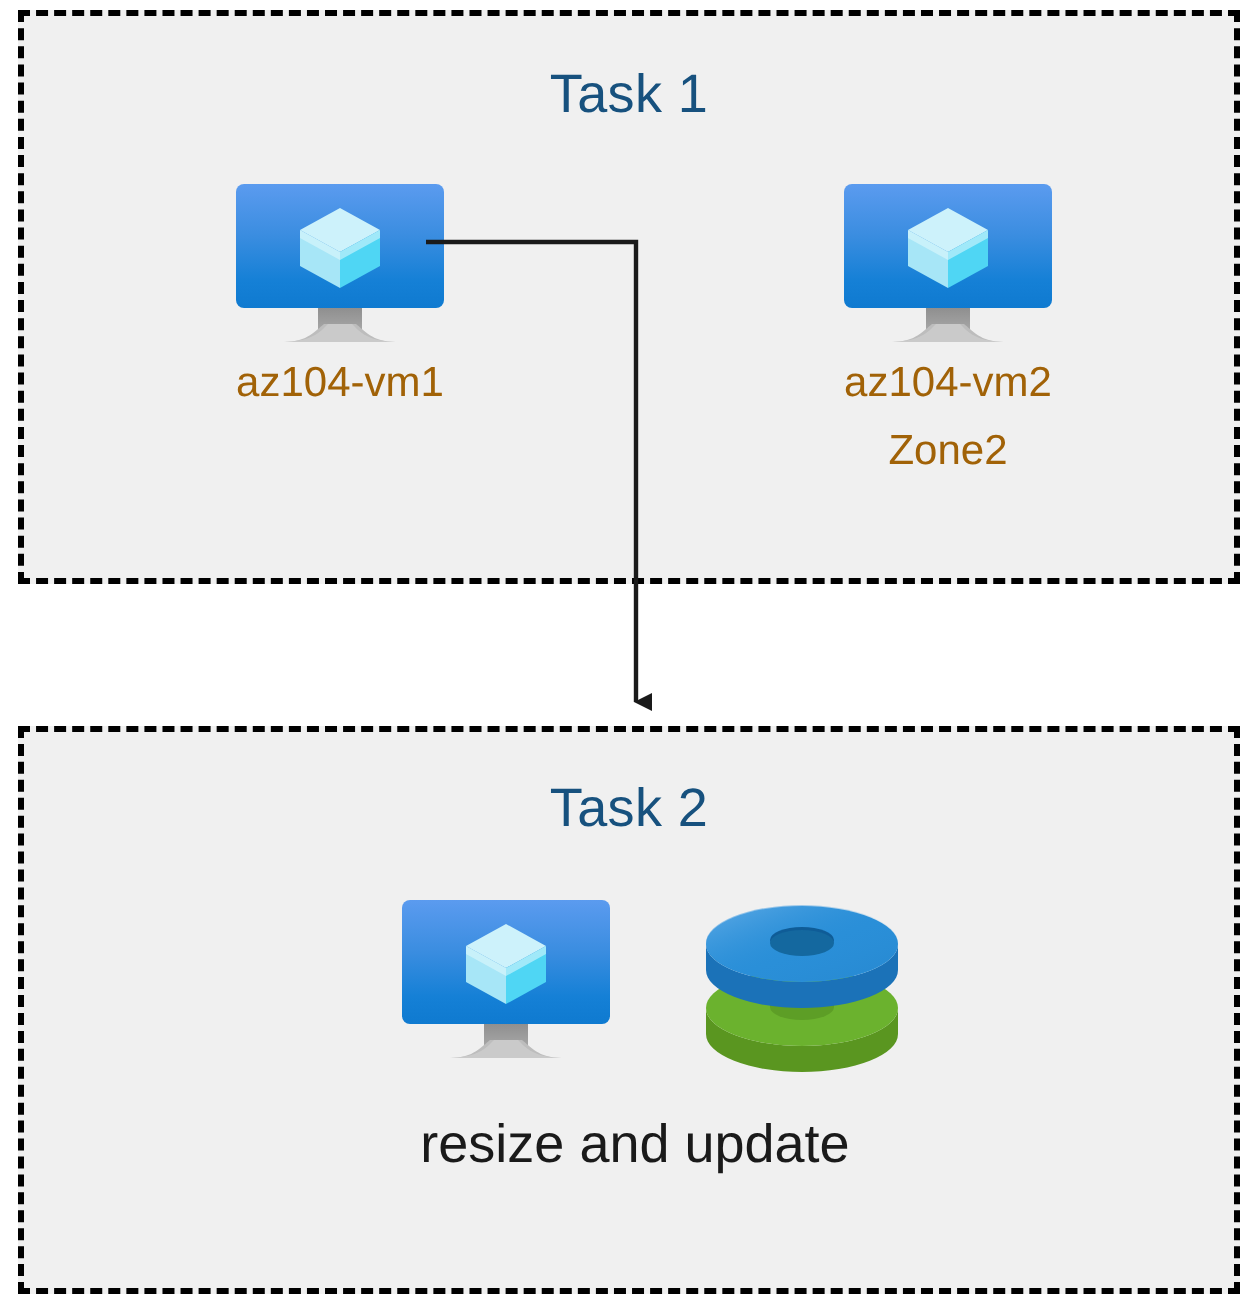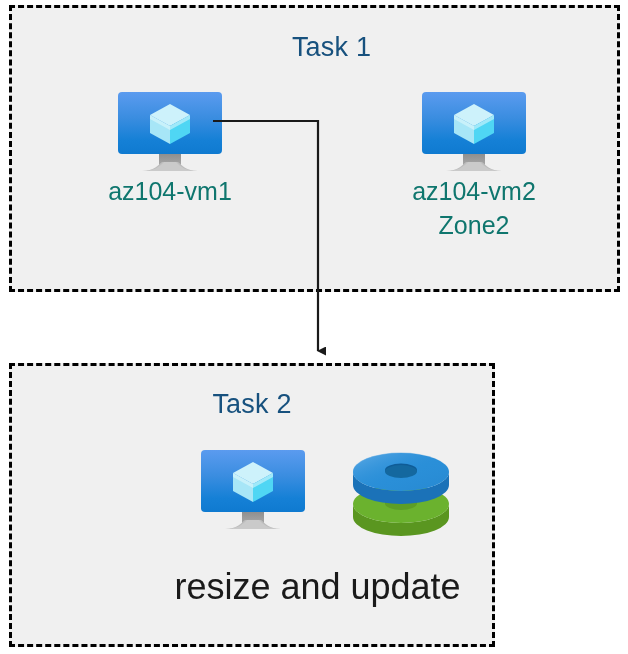--- a/index.html
+++ b/index.html
@@ -19,22 +19,22 @@
     overflow: hidden;
   }
 
   
   .task-box {
     position: absolute;
     background: #f0f0f0;
     border: 3px dashed #000000;
     box-sizing: border-box;
   }
-  #task1-box { left: 9px;  top: 5px;   width: 611px; height: 287px; padding-left: 17px; }
-  #task2-box { left: 9px;  top: 363px; width: 486px; height: 284px; }
+  #task1-box { left: 9px;  top: 5px;   width: 611px; height: 287px; }
+  #task2-box { left: 9px;  top: 363px; width: 611px; height: 284px; }
 
   .task-title {
     position: absolute;
     width: 100%;
     text-align: center;
     color: #17517e;
     font-size: 27px;
     line-height: 32px;
     letter-spacing: .2px;
     white-space: nowrap;
@@ -42,22 +42,22 @@
   #task1-title { top: 23px; }
   #task2-title { top: 22px; }
 
   
   .node {
     position: absolute;
     text-align: center;
   }
   .node-label {
     margin-top: 6px;
-    color: #0f766e;
-    font-size: 25px;
+    color: #a16207;
+    font-size: 21px;
     line-height: 31px;
     white-space: nowrap;
   }
   #vm1-node { left: 58px;  top: 84px; width: 200px; }
   #vm2-node { left: 362px; top: 84px; width: 200px; }
 
   
   .vm-icon {
     position: relative;
     width: 104px;
@@ -115,24 +115,23 @@
     width: 104px;
     height: 92px;
   }
   #task2-caption {
     position: absolute;
     left: 0;
     top: 190px;
     width: 611px;
     text-align: center;
     color: #1a1a1a;
-    font-size: 36px;
+    font-size: 27px;
     line-height: 33px;
     white-space: nowrap;
-    margin-top: 14px;
   }
 
   
   #connector {
     position: absolute;
     left: 0; top: 0;
     width: 628px;
     height: 654px;
     pointer-events: none;
   }

